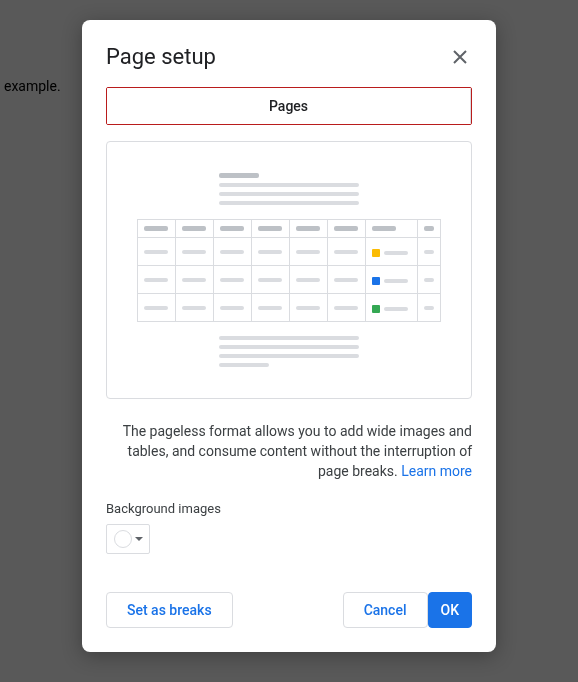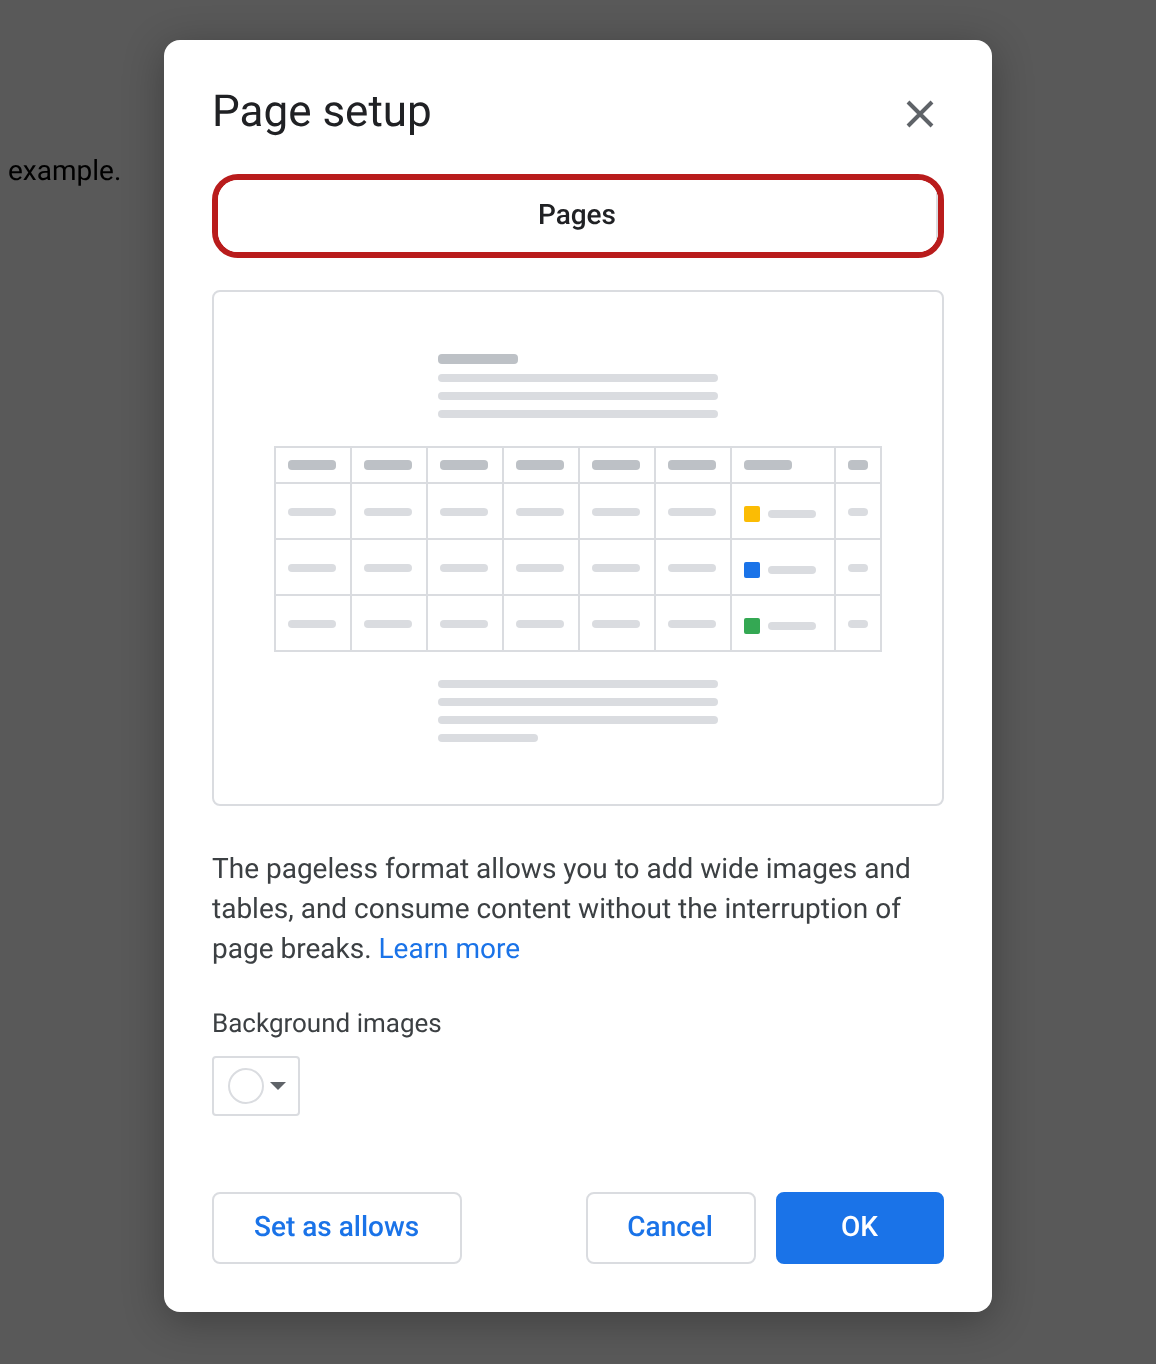--- a/index.html
+++ b/index.html
@@ -43,22 +43,22 @@
       width: 24px;
       height: 24px;
       cursor: pointer;
       color: #5f6368;
       display: flex;
       align-items: center;
       justify-content: center;
     }
     .tabs {
       display: flex;
-      border: 3px solid #b91c1c;
-      border-radius: 13px;
+      border: 1px solid #b91c1c;
+      border-radius: 2px;
       overflow: hidden;
       margin-bottom: 16px;
       flex-direction: column;
     }
     .tab {
       flex: 1;
       text-align: center;
       padding: 10px 0;
       font-size: 14px;
       font-weight: 500;
@@ -107,20 +107,21 @@
     .hdr .line { background: #bdc1c6; }
     .sq { width: 8px; height: 8px; border-radius: 1px; display: inline-block; }
     .yellow { background: #fbbc04; }
     .blue { background: #1a73e8; }
     .green { background: #34a853; }
     .desc {
       font-size: 14px;
       color: #3c4043;
       line-height: 20px;
       margin-bottom: 20px;
+      text-align: right;
     }
     .link {
       color: #1a73e8;
       text-decoration: none;
       cursor: pointer;
     }
     .bgcolor-label {
       font-size: 13px;
       color: #3c4043;
       margin-bottom: 8px;
@@ -148,37 +149,37 @@
       width: 0; height: 0;
       border-left: 4px solid transparent;
       border-right: 4px solid transparent;
       border-top: 4px solid #5f6368;
     }
     .footer {
       display: flex;
       justify-content: space-between;
       align-items: center;
     }
-    .footer-right { display: flex; gap: 10px; }
+    .footer-right { display: flex; }
     .btn {
       padding: 9px 20px;
       font-size: 14px;
       font-weight: 500;
       border-radius: 4px;
       cursor: pointer;
       border: 1px solid #dadce0;
       background: #fff;
       color: #1a73e8;
       font-family: inherit;
     }
     .btn-primary {
       background: #1a73e8;
       color: #fff;
       border-color: #1a73e8;
-      padding: 9px 32px;
+      padding: 9px 12px;
     }
   </style>
 </head>
 <body>
 
 <div class="bg-text">example.</div>
 
 <div class="dialog">
   <div class="dialog-header">
     <div class="dialog-title">Page setup</div>
@@ -314,19 +315,19 @@
     <span>The pageless format allows you to add wide images and tables, and consume content without the interruption of page breaks. </span><a class="link">Learn more</a>
   </p>
 
   <div class="bgcolor-label">Background images</div>
   <div class="color-picker">
     <div class="color-swatch"></div>
     <div class="caret"></div>
   </div>
 
   <div class="footer">
-    <button class="btn">Set as allows</button>
+    <button class="btn">Set as breaks</button>
     <div class="footer-right">
       <button class="btn">Cancel</button>
       <button class="btn btn-primary">OK</button>
     </div>
   </div>
 </div>
 
 </body></html>

